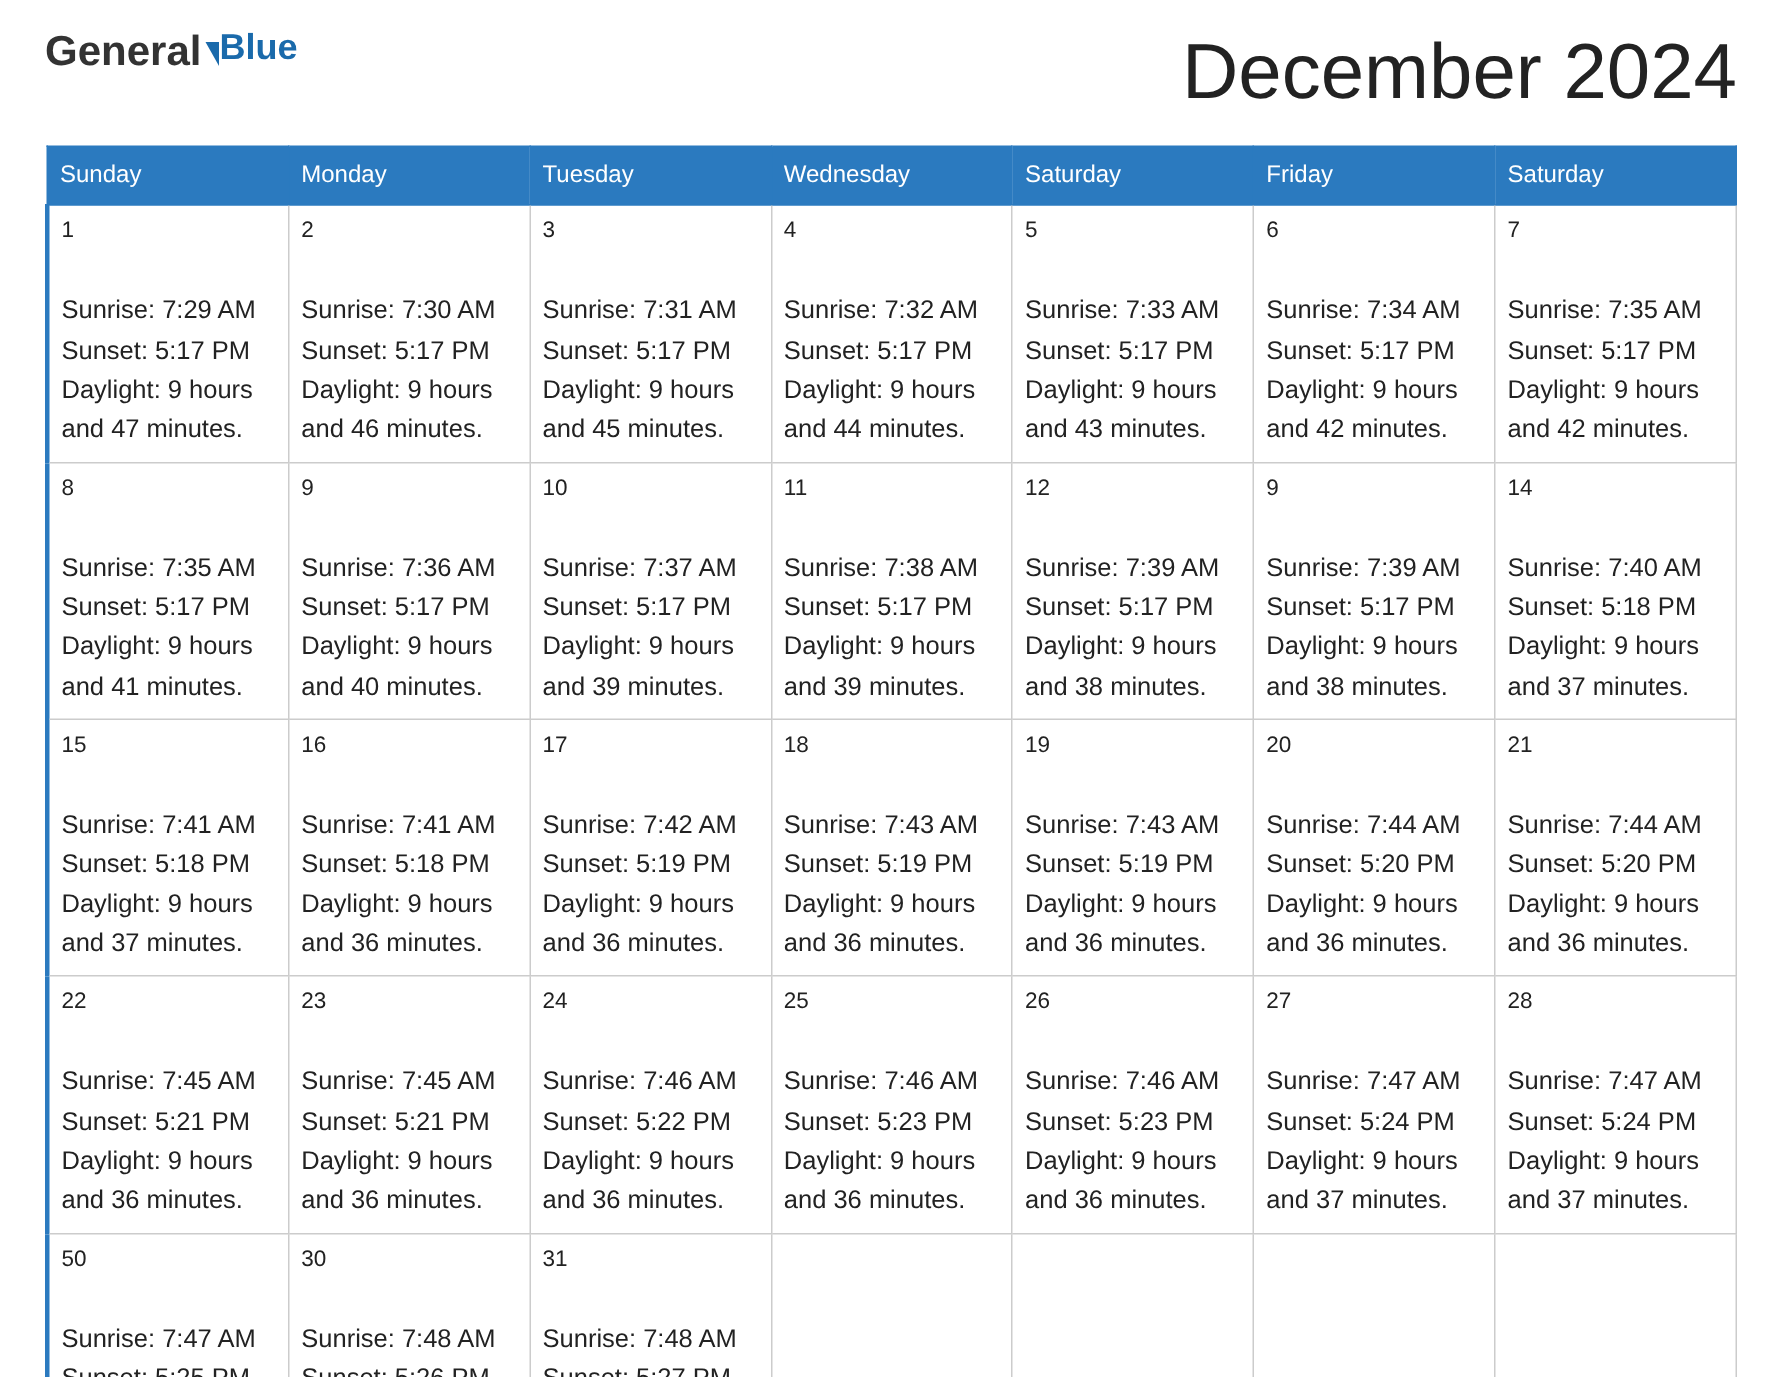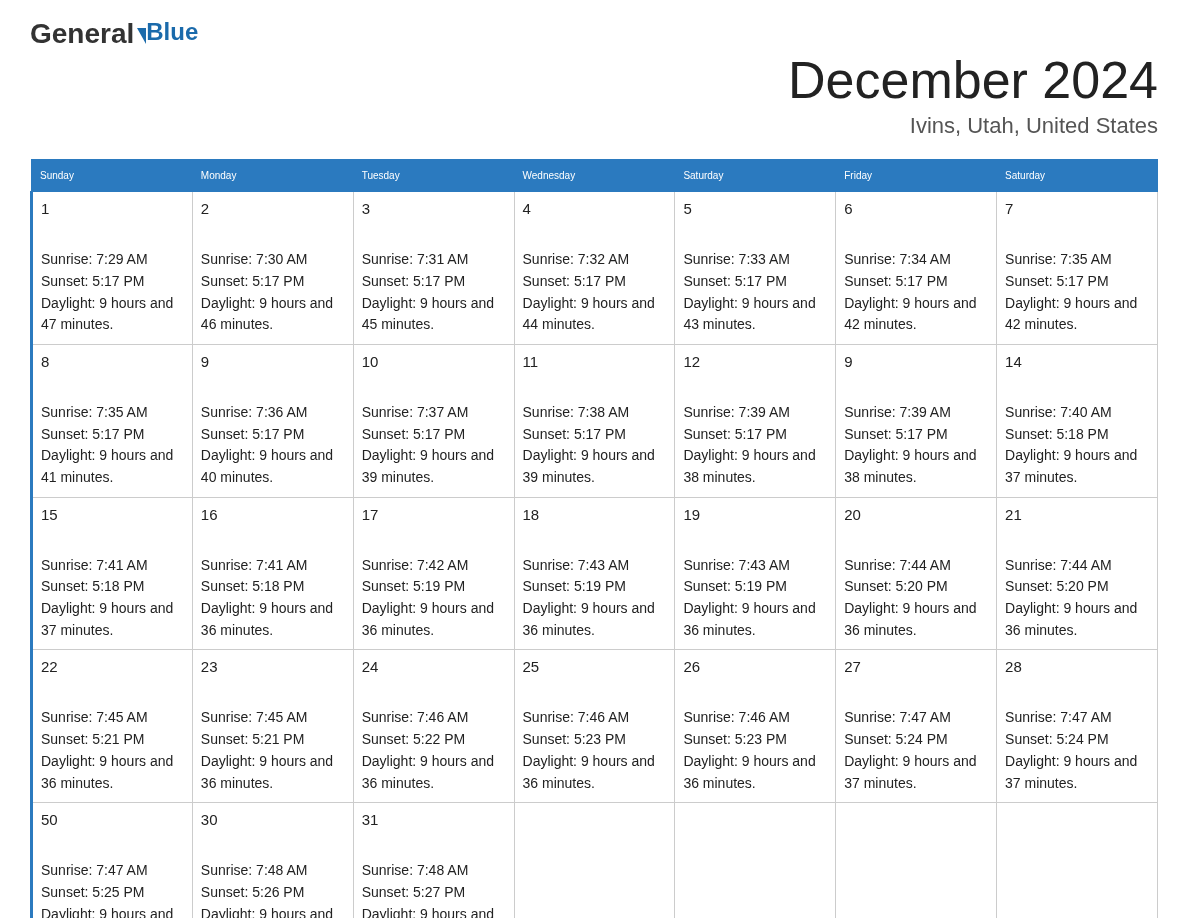--- a/index.html
+++ b/index.html
@@ -22,57 +22,56 @@
       align-items: flex-start;
     }
     .title-section {
       text-align: right;
     }
     .calendar-title {
       font-size: 52px;
       font-weight: normal;
       color: #222;
       line-height: 1.1;
-      margin-top: 32px;
     }
     .calendar-subtitle {
       font-size: 22px;
       color: #555;
       margin-top: 4px;
     }
     table {
       width: 100%;
       border-collapse: collapse;
       table-layout: fixed;
     }
     thead th {
       background-color: #2b7abf;
       color: #fff;
       padding: 10px 8px;
-      font-size: 10px;
+      font-size: 16px;
       font-weight: normal;
       text-align: left;
       border: 1px solid #2b7abf;
     }
     tbody td {
       vertical-align: top;
       padding: 8px 8px;
       border: 1px solid #ccc;
       font-size: 13px;
       color: #222;
       min-height: 90px;
     }
     .day-number {
       font-size: 15px;
       font-weight: normal;
       margin-bottom: 4px;
       display: block;
     }
     .day-info {
-      font-size: 14px;
+      font-size: 17px;
       line-height: 1.55;
       color: #222;
       margin-top: 32px;
     }
     tbody tr td:first-child {
       border-left: 3px solid #2b7abf;
     }
     .empty-cell {
       background: #fff;
     }
@@ -122,21 +121,20 @@
         <div class="logo-line1">
           <span>General</span>
             <span class="blue-arrow"></span>
         </div>
         <div class="logo-line2">Blue</div>
       </div>
     </div>
   </div>
   <div class="title-section">
     <div class="calendar-title">December 2024</div>
-    <div class="calendar-subtitle">Ivins, Utah, United States</div>
   </div>
 </div>
 
 <table>
   <thead>
     <tr>
     <th>Sunday</th>
         <th>Monday</th>
         <th>Tuesday</th>
         <th>Wednesday</th>

